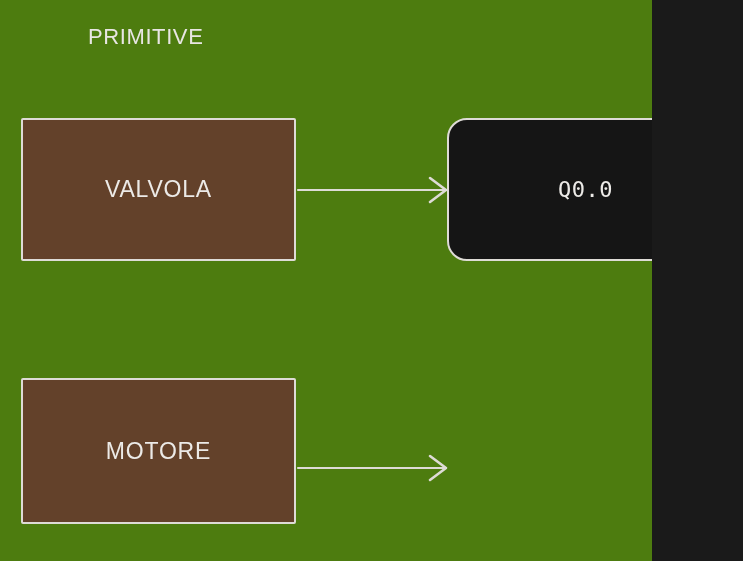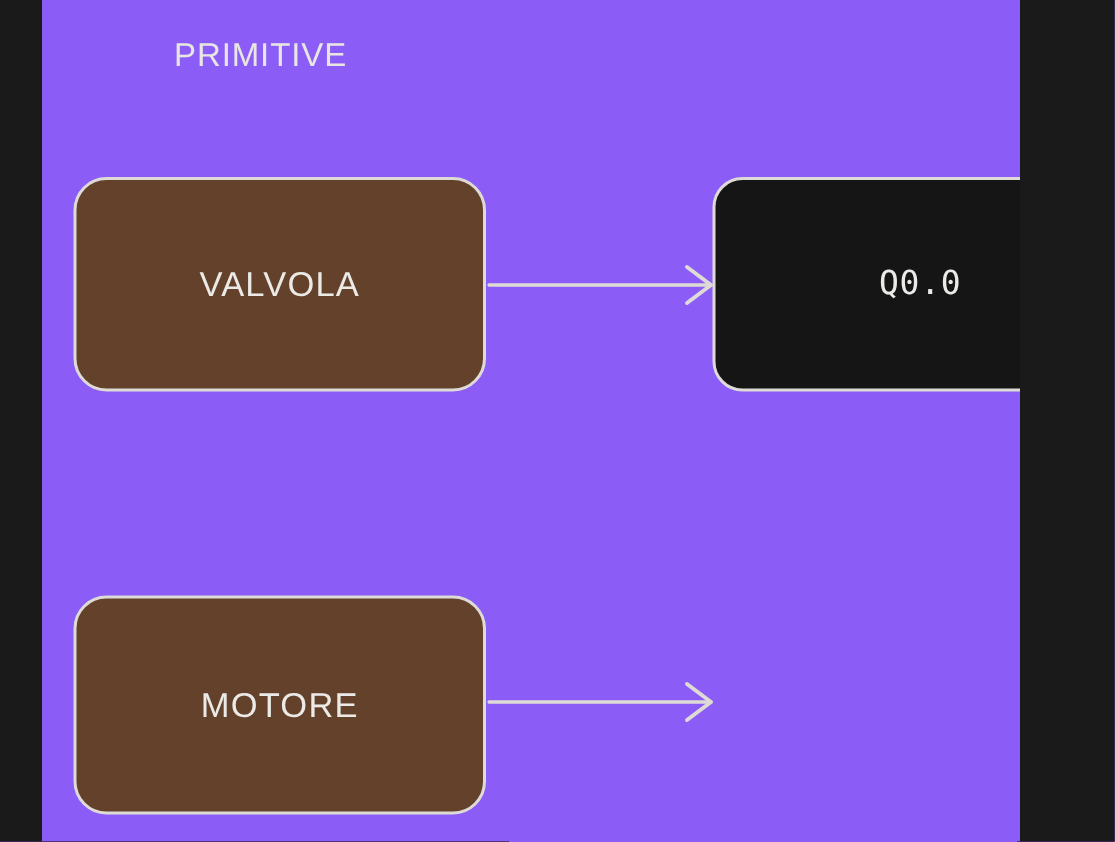--- a/index.html
+++ b/index.html
@@ -4,43 +4,42 @@
 <style>
   html, body {
     margin: 0;
     padding: 0;
     background: #1a1a1a;
   }
   #canvas {
     position: relative;
     width: 652px;
     height: 561px;
-    background: #8b5cf6;
+    background: #4d7c0f;
     overflow: hidden;
     font-family: "Liberation Sans", sans-serif;
-    margin-left: 28px;
   }
 
   .diagram-title {
     position: absolute;
     left: 88px;
     top: 24px;
     font-family: "Liberation Sans", sans-serif;
     font-size: 22px;
     letter-spacing: 0.6px;
     color: #e8e6e3;
     white-space: nowrap;
     user-select: none;
   }
 
   .node {
     position: absolute;
     box-sizing: border-box;
     border: 2px solid #dedbd6;
-    border-radius: 22px;
+    border-radius: 2px;
     display: flex;
     align-items: center;
     justify-content: center;
   }
 
   .node.primitive {
     background: #63412a;
   }
 
   .node.address {
@@ -91,18 +90,18 @@
   </svg>
 
   <div class="node primitive" style="left:21px; top:118px; width:275px; height:143px;">
     <span class="node-label">VALVOLA</span>
   </div>
 
   <div class="node address" style="left:447px; top:118px; width:277px; height:143px;">
     <span class="node-label">Q0.0</span>
   </div>
 
-  <div class="node primitive" style="left:21px; top:397px; width:275px; height:146px;">
+  <div class="node primitive" style="left:21px; top:378px; width:275px; height:146px;">
     <span class="node-label">MOTORE</span>
   </div>
 
 
 </div>
 
 </body></html>

